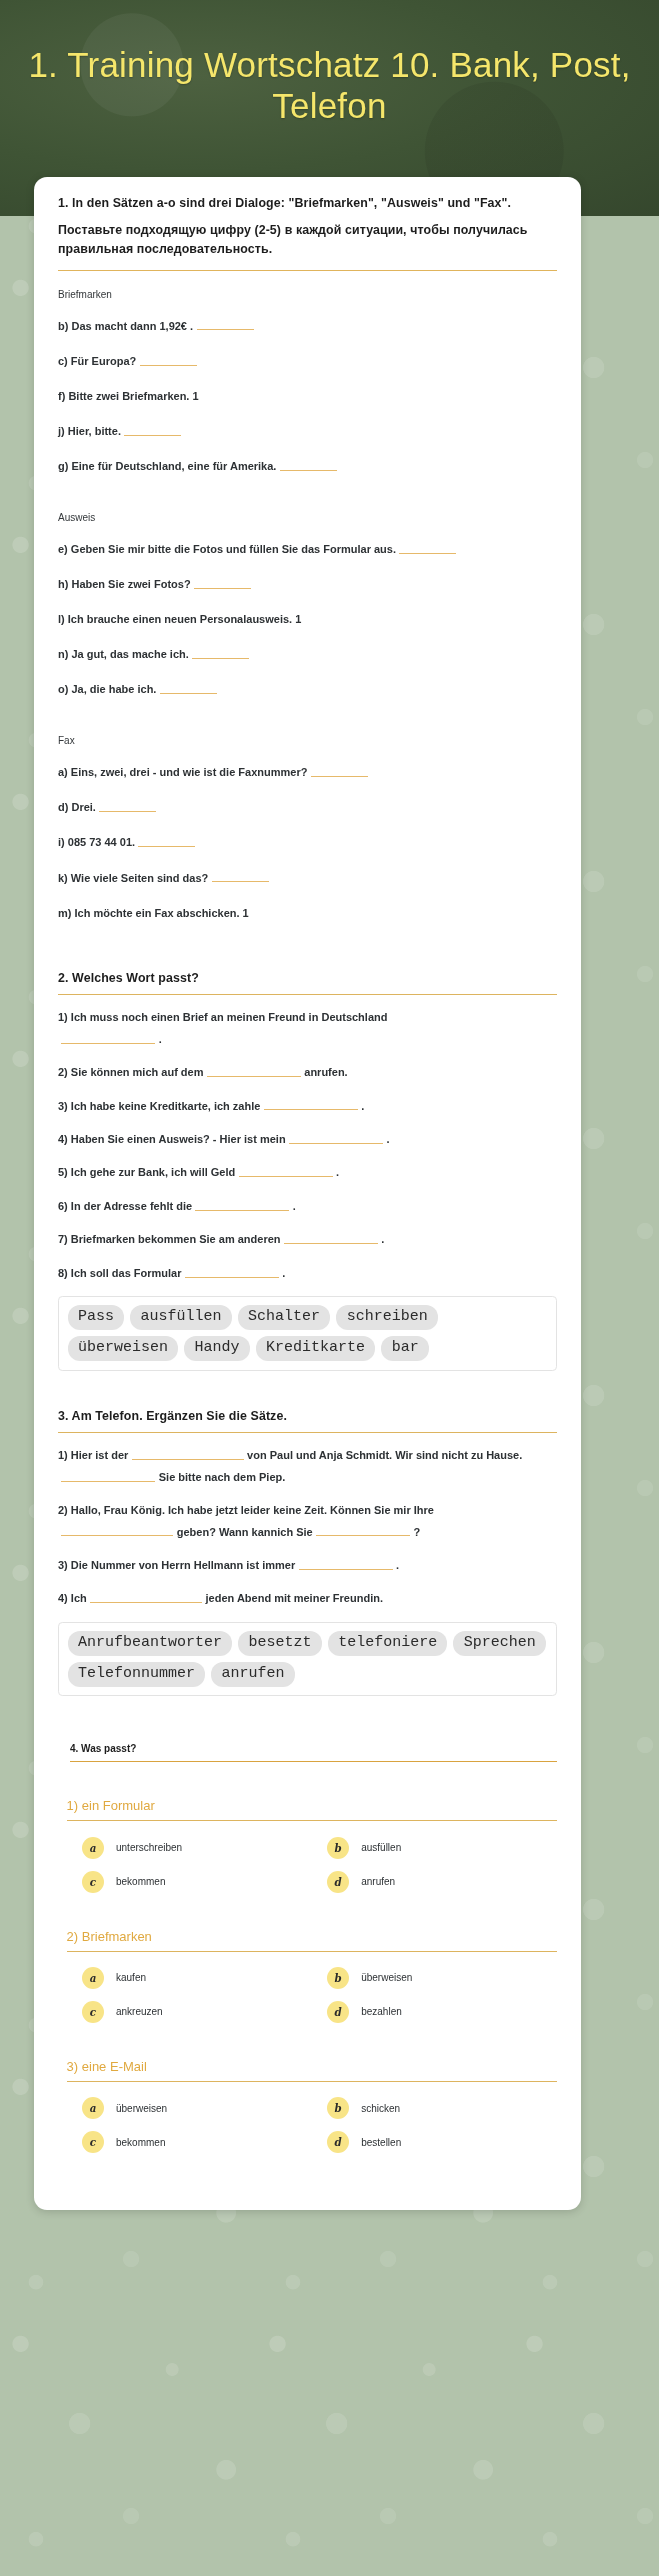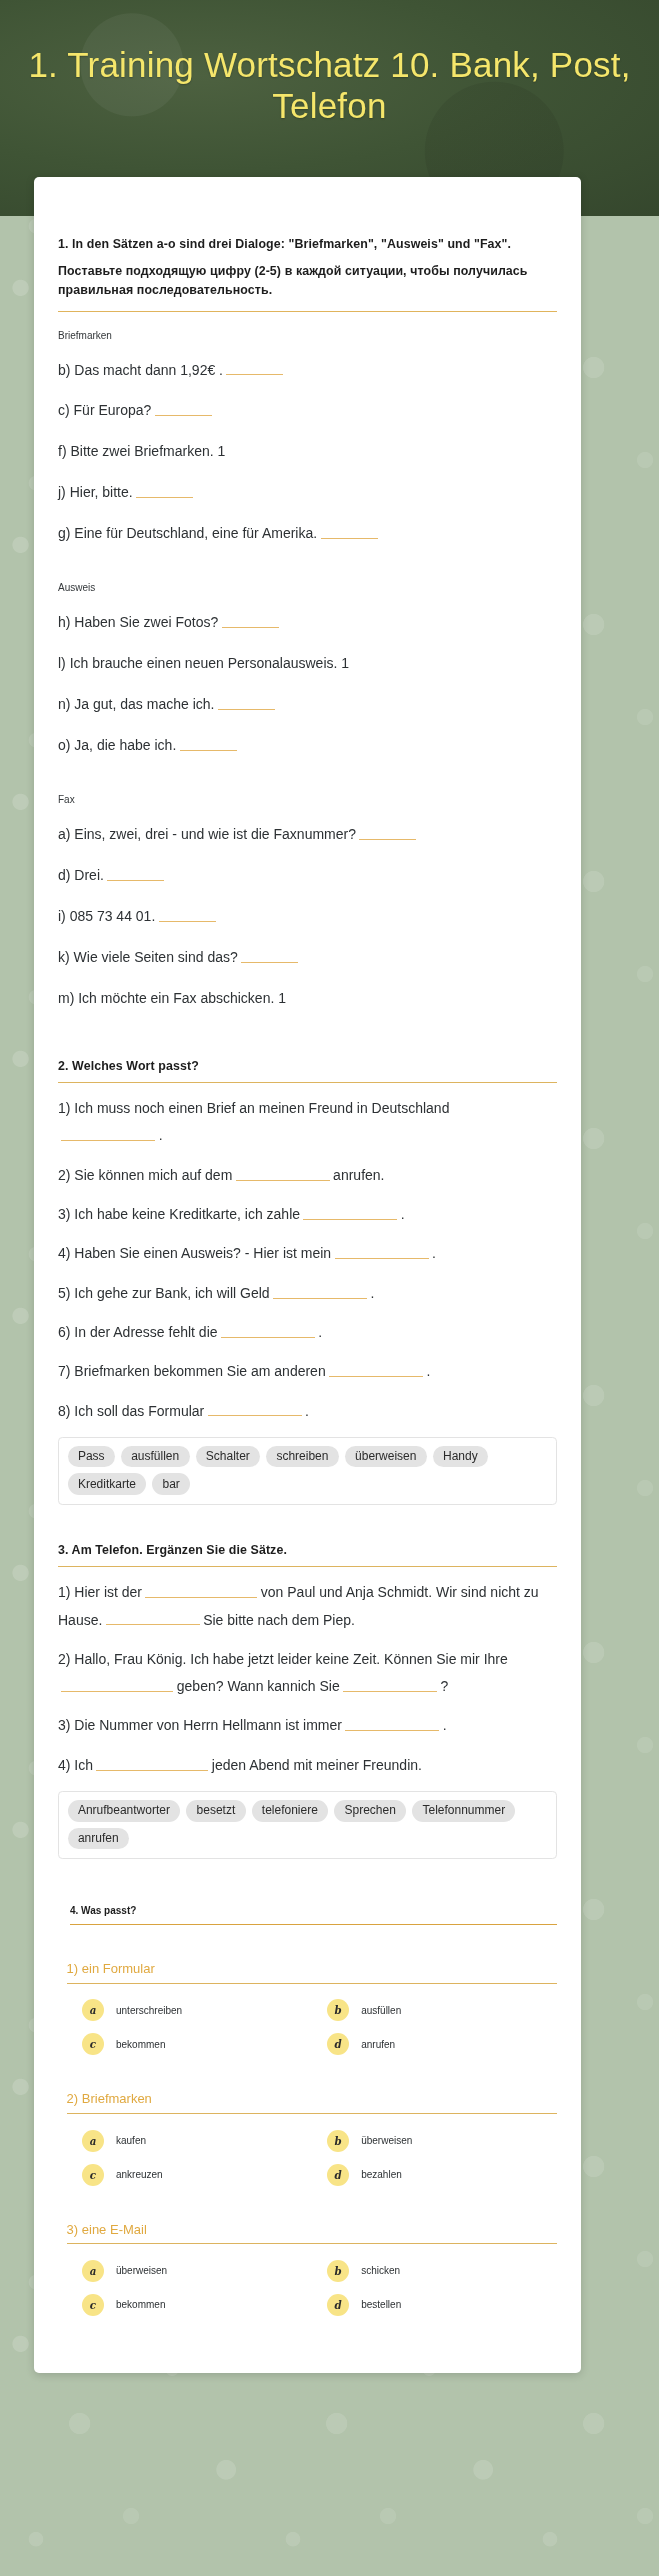--- a/index.html
+++ b/index.html
@@ -59,23 +59,23 @@
     text-align: center;
     letter-spacing: 0.2px;
     text-shadow: 0 0.9px 1.7px rgba(0,0,0,.25);
   }
 
   
   .card {
     position: relative;
     margin: -39px 34px 48px 34px;
     background: #ffffff;
-    border-radius: 5px;
+    border-radius: 13px;
     box-shadow: 0 1.7px 8.6px rgba(0,0,0,.16);
-    padding: 58px 24px 45px 24px;
+    padding: 17px 24px 45px 24px;
     z-index: 3;
   }
 
   
   .ex-head {
     font-size: 12.4px;
     font-weight: bold;
     color: #1d1d1d;
     line-height: 1.5;
     letter-spacing: 0.1px;
@@ -90,24 +90,25 @@
   .rule.thin { border-top: 0.9px solid #ddb45f; margin: 6.9px 0 12px 0; }
 
   .grp-label {
     font-size: 10px;
     color: #33373a;
     margin: 0 0 13.7px 0;
     line-height: 1.5;
   }
 
   .q {
-    font-size: 14px;
+    font-size: 11px;
     color: #2d3134;
     line-height: 1.95;
     margin-bottom: 13.7px;
+    font-weight: bold;
   }
   .q.tight { margin-bottom: 12px; }
 
   
   .blank {
     display: inline-block;
     min-width: 57px;
     border-bottom: 1.3px solid #e6b96a;
     height: 10.3px;
     margin: 0 3.4px -0.9px 3.4px;
@@ -128,23 +129,24 @@
     margin: 6.9px 0 5.1px 0;
     display: flex;
     flex-wrap: wrap;
     gap: 6px 6px;
   }
   .chip {
     background: #e3e3e3;
     color: #2b2b2b;
     border-radius: 12px;
     padding: 4.3px 10.3px;
-    font-size: 12px;
+    font-size: 15px;
     line-height: 1.1;
     white-space: nowrap;
+    font-family: Liberation Mono, monospace;
   }
 
   
   .sec4-title {
     font-size: 10px;
     font-weight: bold;
     color: #1d1d1d;
     padding-left: 12px;
   }
   .sec4-rule {
@@ -219,20 +221,21 @@
         <div class="q"><span>c) Für Europa?</span><span class="blank"></span></div>
         <div class="q"><span>f) Bitte zwei Briefmarken. 1</span></div>
         <div class="q"><span>j) Hier, bitte.</span><span class="blank"></span></div>
         <div class="q"><span>g) Eine für Deutschland, eine für Amerika.</span><span class="blank"></span></div>
       </div>
 
       <div class="spacer"></div>
 
       <div>
         <div class="grp-label">Ausweis</div>
+        <div class="q"><span>e) Geben Sie mir bitte die Fotos und füllen Sie das Formular aus.</span><span class="blank"></span></div>
         <div class="q"><span>h) Haben Sie zwei Fotos?</span><span class="blank"></span></div>
         <div class="q"><span>l) Ich brauche einen neuen Personalausweis. 1</span></div>
         <div class="q"><span>n) Ja gut, das mache ich.</span><span class="blank"></span></div>
         <div class="q"><span>o) Ja, die habe ich.</span><span class="blank"></span></div>
       </div>
 
       <div class="spacer"></div>
 
       <div>
         <div class="grp-label">Fax</div>

